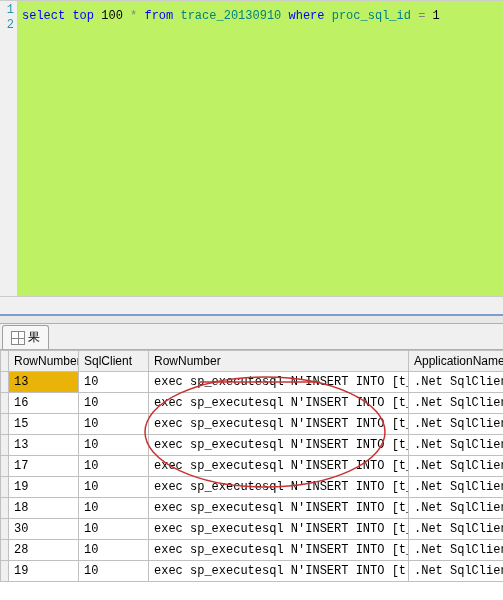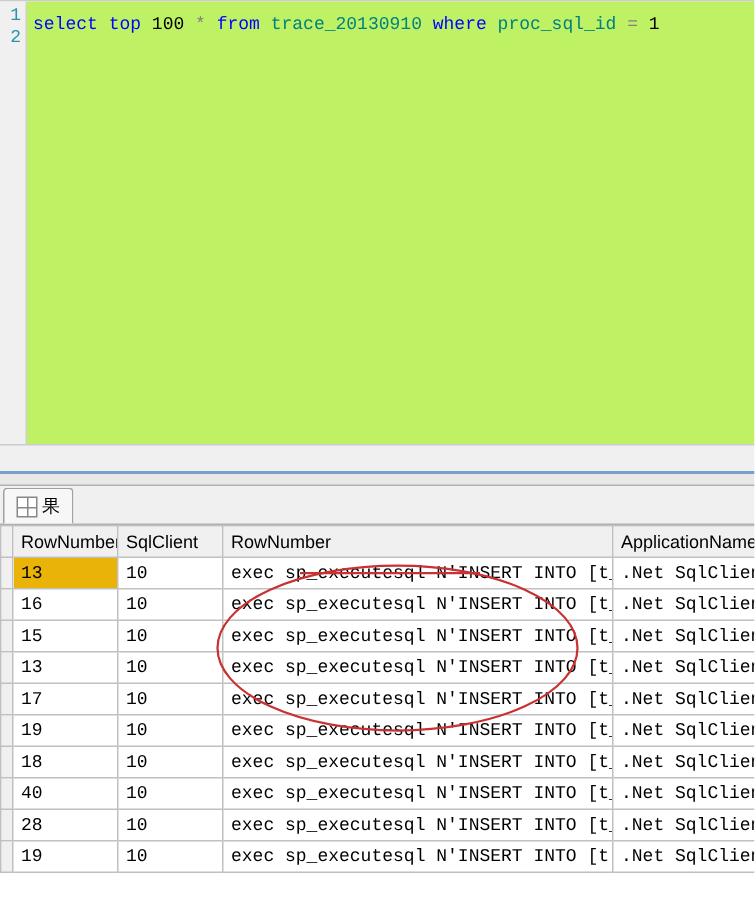--- a/index.html
+++ b/index.html
@@ -134,21 +134,21 @@
           </tr>
           <tr>
             <td class="rowhead"></td>
             <td class="cell1">18</td>
             <td>10</td>
             <td>exec sp_executesql N'INSERT INTO [t_i...</td>
             <td>.Net SqlClient D</td>
           </tr>
           <tr>
             <td class="rowhead"></td>
-            <td class="cell1">40</td>
+            <td class="cell1">30</td>
             <td>10</td>
             <td>exec sp_executesql N'INSERT INTO [t_i...</td>
             <td>.Net SqlClient D</td>
           </tr>
           <tr>
             <td class="rowhead"></td>
             <td class="cell1">28</td>
             <td>10</td>
             <td>exec sp_executesql N'INSERT INTO [t_i...</td>
             <td>.Net SqlClient D</td>

